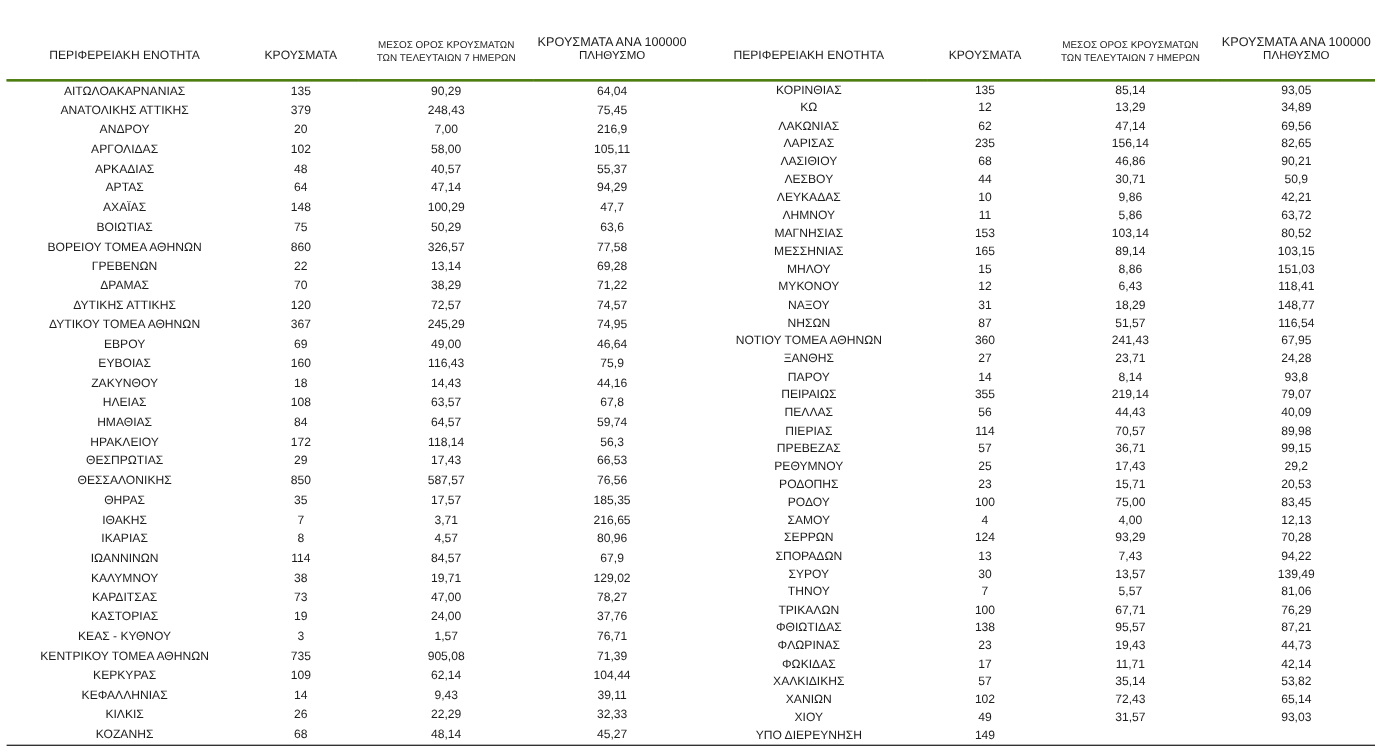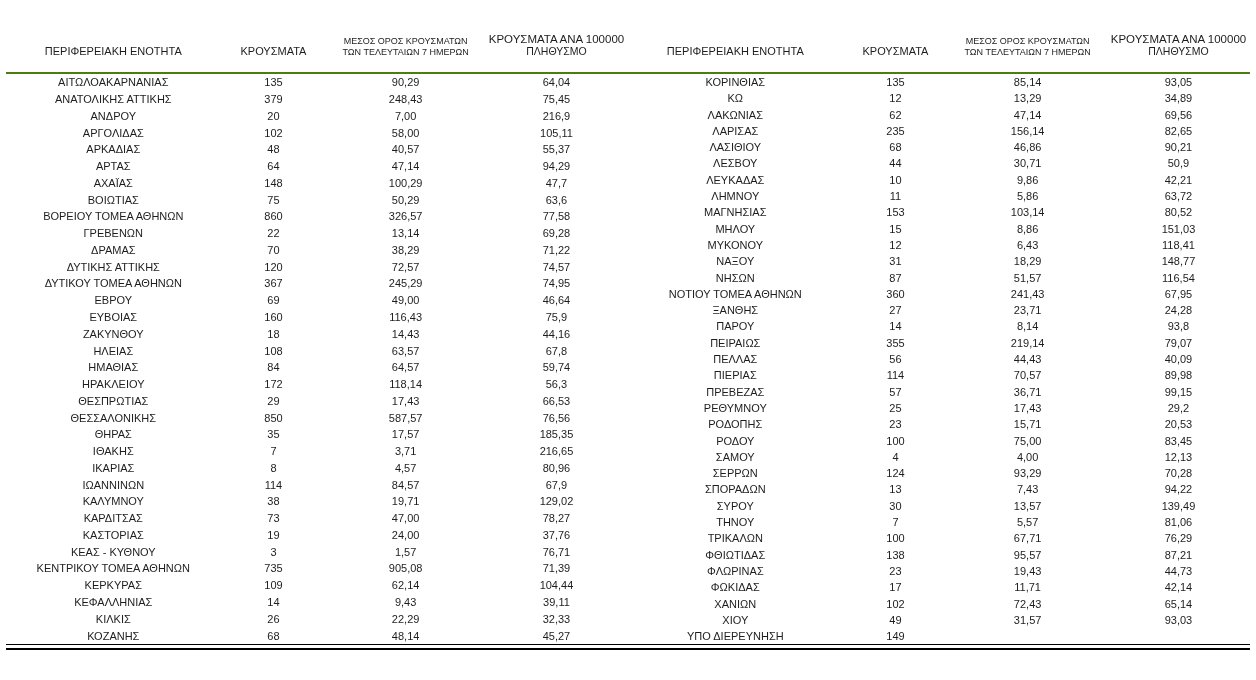--- a/index.html
+++ b/index.html
@@ -404,20 +404,26 @@
             <td>63,72</td>
           </tr>
 
           <tr>
             <td>ΜΑΓΝΗΣΙΑΣ</td>
             <td>153</td>
             <td>103,14</td>
             <td>80,52</td>
           </tr>
 
+          <tr>
+            <td>ΜΕΣΣΗΝΙΑΣ</td>
+            <td>165</td>
+            <td>89,14</td>
+            <td>103,15</td>
+          </tr>
 
           <tr>
             <td>ΜΗΛΟΥ</td>
             <td>15</td>
             <td>8,86</td>
             <td>151,03</td>
           </tr>
 
           <tr>
             <td>ΜΥΚΟΝΟΥ</td>
@@ -566,20 +572,26 @@
             <td>44,73</td>
           </tr>
 
           <tr>
             <td>ΦΩΚΙΔΑΣ</td>
             <td>17</td>
             <td>11,71</td>
             <td>42,14</td>
           </tr>
 
+          <tr>
+            <td>ΧΑΛΚΙΔΙΚΗΣ</td>
+            <td>57</td>
+            <td>35,14</td>
+            <td>53,82</td>
+          </tr>
 
           <tr>
             <td>ΧΑΝΙΩΝ</td>
             <td>102</td>
             <td>72,43</td>
             <td>65,14</td>
           </tr>
 
           <tr>
             <td>ΧΙΟΥ</td>

